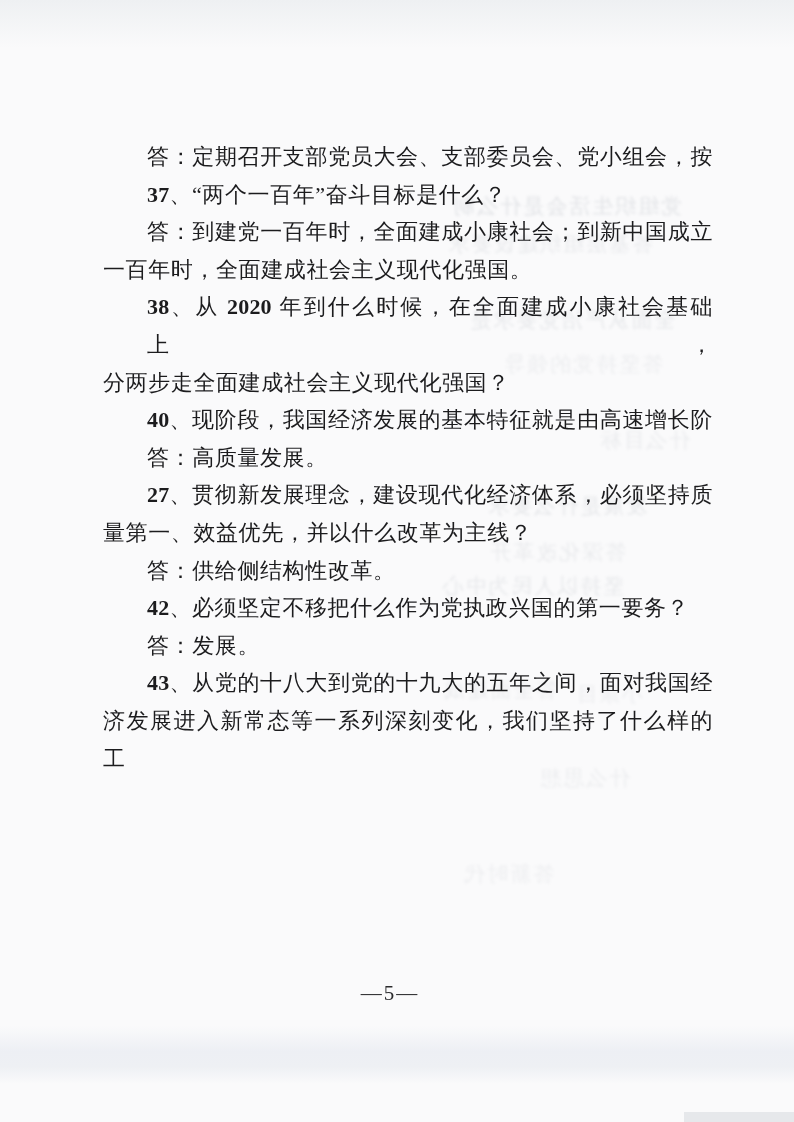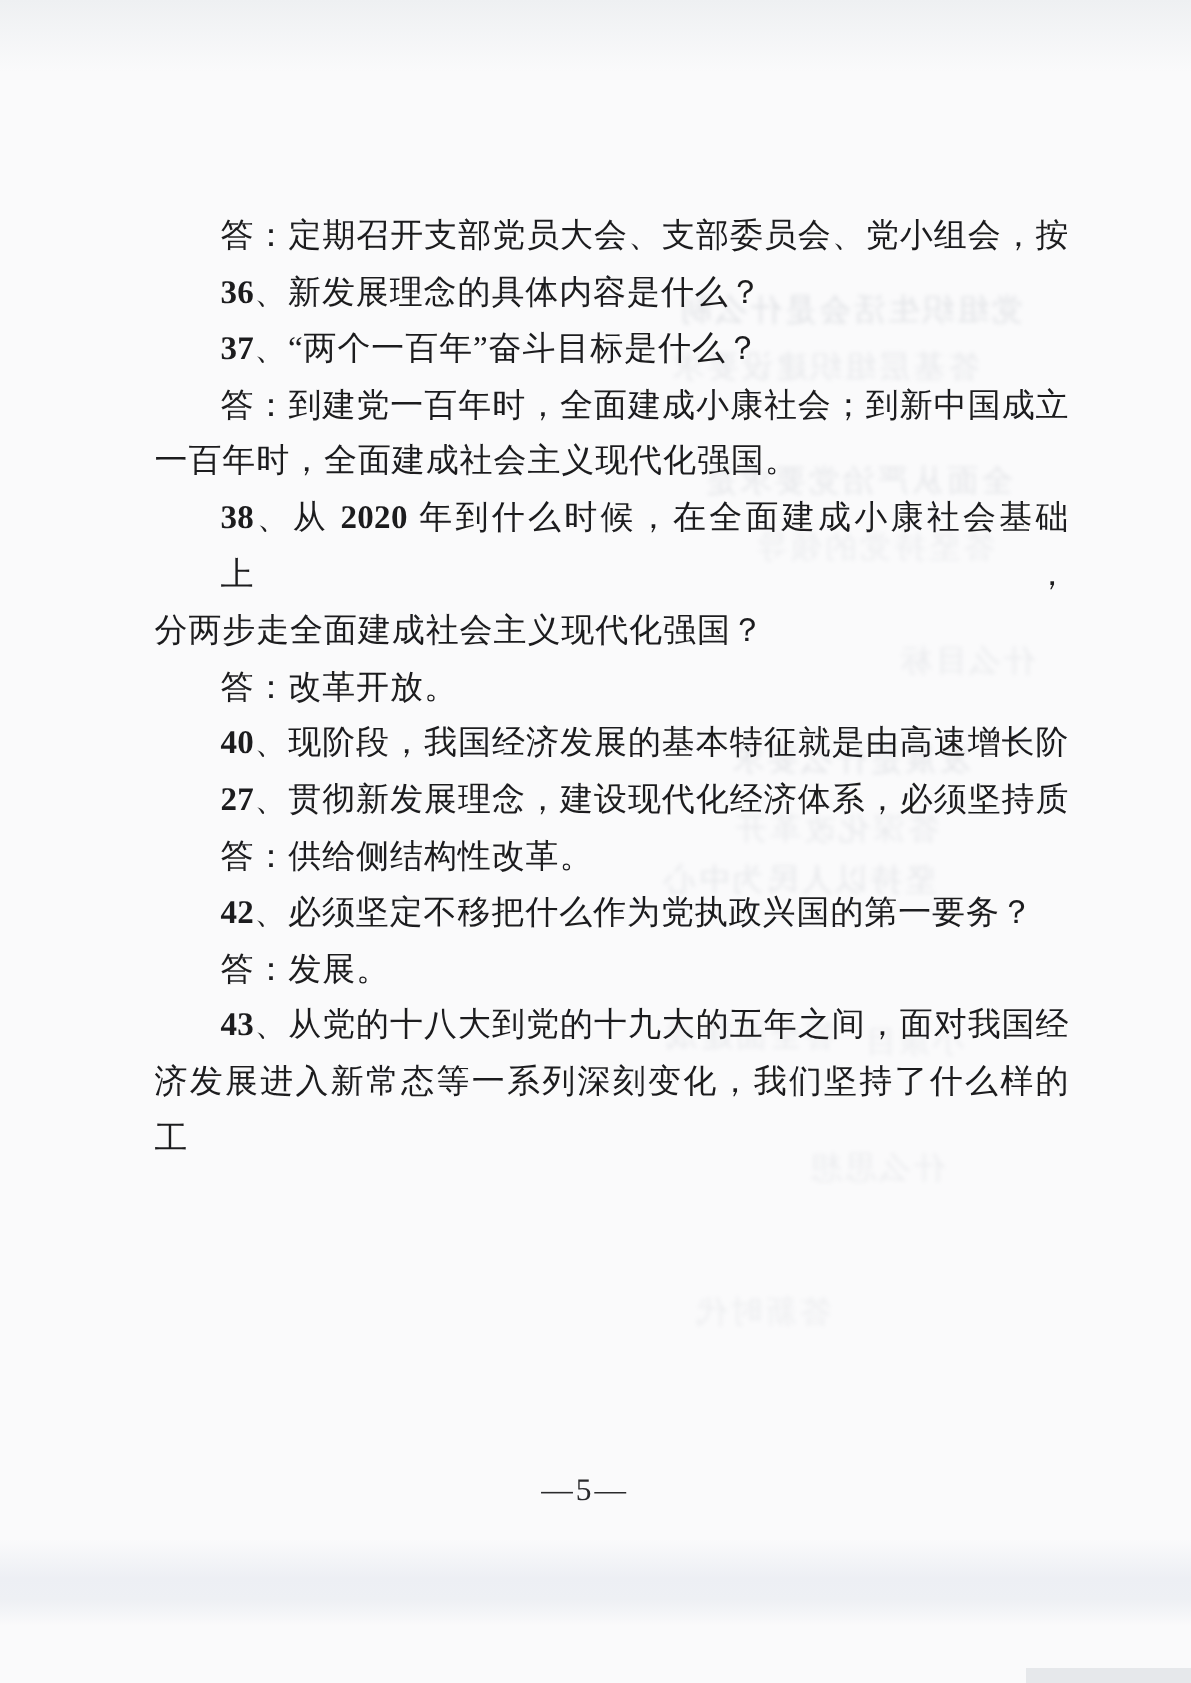--- a/index.html
+++ b/index.html
@@ -98,29 +98,29 @@
       <div class="bleed" style="left: 488px; top: 538px; opacity: 0.13;">答深化改革开</div>
       <div class="bleed" style="left: 440px; top: 572px; opacity: 0.15;">坚持以人民为中心</div>
       <div class="bleed" style="left: 442px; top: 676px; opacity: 0.12;">答全面建成</div>
       <div class="bleed" style="left: 574px; top: 680px; opacity: 0.1;">小康目</div>
       <div class="bleed" style="left: 538px; top: 764px; opacity: 0.11;">什么思想</div>
       <div class="bleed" style="left: 462px; top: 860px; opacity: 0.1;">答新时代</div>
     </div>
 
   <div class="content" id="doc-lines">
       <div class="line indent justify">答：定期召开支部党员大会、支部委员会、党小组会，按</div>
-      <div class="line indent"><b>36</b>、新发展理念的具体内容是什么？</div>
       <div class="line indent"><b>37</b>、“两个一百年”奋斗目标是什么？</div>
       <div class="line indent justify">答：到建党一百年时，全面建成小康社会；到新中国成立</div>
       <div class="line">一百年时，全面建成社会主义现代化强国。</div>
       <div class="line indent justify"><b>38</b>、从 <b>2020</b> 年到什么时候，在全面建成小康社会基础上，</div>
       <div class="line">分两步走全面建成社会主义现代化强国？</div>
-      <div class="line indent">答：改革开放。</div>
       <div class="line indent justify"><b>40</b>、现阶段，我国经济发展的基本特征就是由高速增长阶</div>
+      <div class="line indent">答：高质量发展。</div>
       <div class="line indent justify"><b>27</b>、贯彻新发展理念，建设现代化经济体系，必须坚持质</div>
+      <div class="line">量第一、效益优先，并以什么改革为主线？</div>
       <div class="line indent">答：供给侧结构性改革。</div>
       <div class="line indent"><b>42</b>、必须坚定不移把什么作为党执政兴国的第一要务？</div>
       <div class="line indent">答：发展。</div>
       <div class="line indent justify"><b>43</b>、从党的十八大到党的十九大的五年之间，面对我国经</div>
       <div class="line justify">济发展进入新常态等一系列深刻变化，我们坚持了什么样的工</div>
     </div>
 
   <div class="footer">—5—</div>
 
   <div class="shade-bottom-band"></div>

